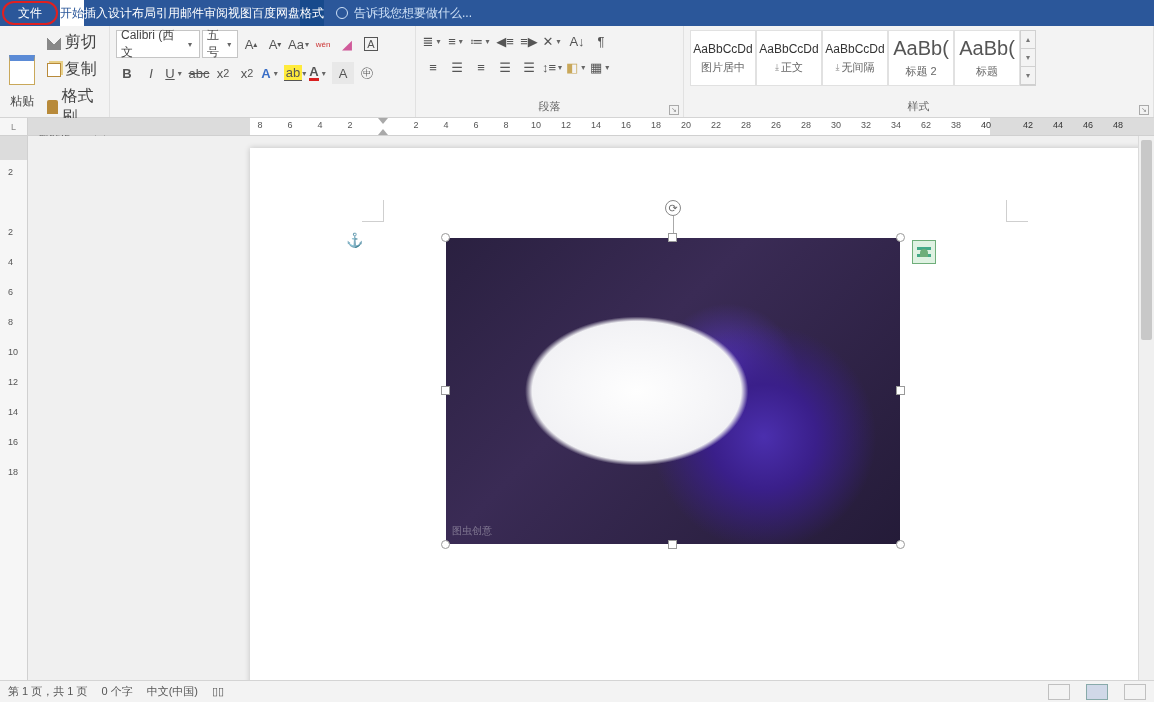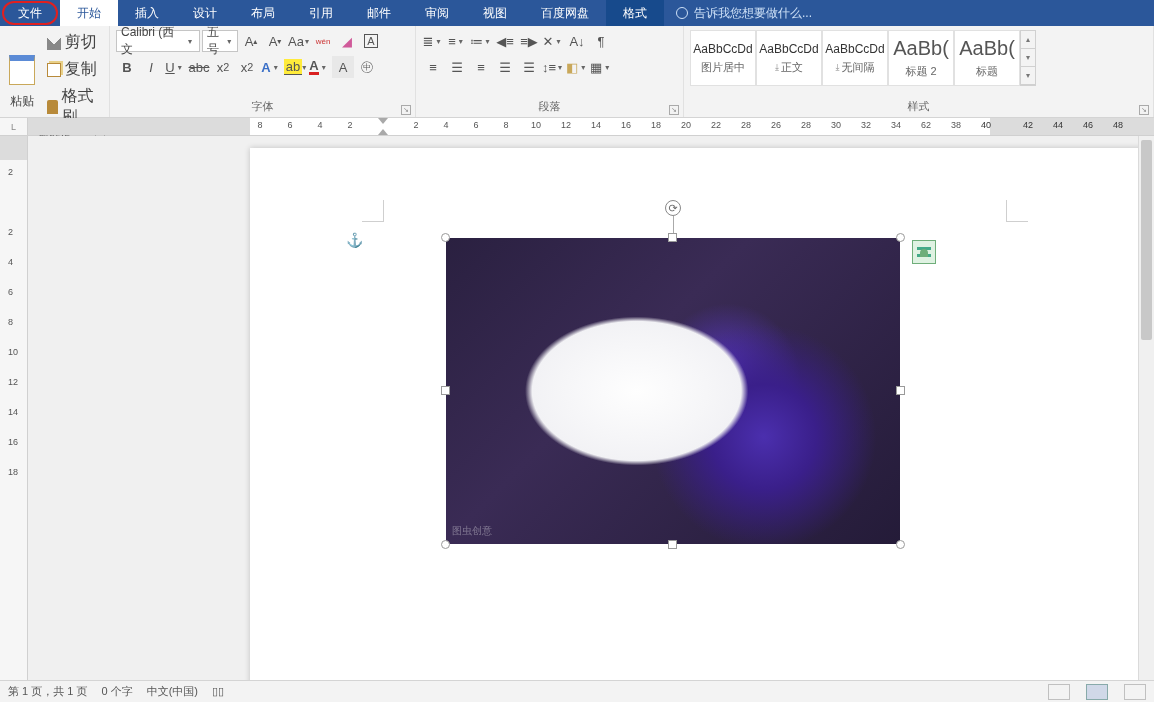--- a/index.html
+++ b/index.html
@@ -1,21 +1,21 @@
 <!DOCTYPE html>
 <html><head>
 <meta charset="utf-8">
 <style>
 * { margin: 0; padding: 0; box-sizing: border-box; font-family: "Microsoft YaHei", "Segoe UI", sans-serif; }
 body { width: 1154px; height: 702px; overflow: hidden; background: #fff; display: flex; flex-direction: column; font-size: 12px; color: #444; }
 
 
 .menu-bar { height: 26px; background: #2b579a; display: flex; align-items: stretch; color: #fff; }
 .menu-file { padding: 0 14px; display: flex; align-items: center; background: #2b579a; border: 2px solid #e02020; border-radius: 14px; margin: 1px 2px; font-size: 12px; }
-.menu-item { padding: 0 17px; display: flex; align-items: center; cursor: pointer; font-size: 12px; }
+.menu-item { padding: 0 0; display: flex; align-items: center; cursor: pointer; font-size: 12px; }
 .menu-item.active { background: #fff; color: #2b579a; }
 .menu-item.format { background: #174a8c; }
 .tell-me { display: flex; align-items: center; gap: 6px; padding: 0 12px; color: #cde0f7; font-size: 12px; }
 .bulb { width: 12px; height: 12px; border-radius: 50%; border: 1px solid #cde0f7; position: relative; }
 
 
 .ribbon { height: 92px; background: #f3f3f3; border-bottom: 1px solid #d4d4d4; display: flex; }
 .group { border-right: 1px solid #e1e1e1; display: flex; flex-direction: column; }
 .group-body { flex: 1; display: flex; padding: 4px 6px 0 6px; gap: 4px; }
 .group-label { height: 18px; text-align: center; font-size: 11px; color: #666; position: relative; }
@@ -26,21 +26,21 @@
 .clip-icon { width: 26px; height: 30px; background: #fff; border: 1px solid #c9a85a; border-top: 6px solid #5b8bd6; position: relative; }
 .small-btns { display: flex; flex-direction: column; gap: 2px; justify-content: center; }
 .small-btn { display: flex; align-items: center; gap: 4px; padding: 2px 4px; cursor: pointer; font-size: 16px; }
 .sicon { width: 14px; height: 14px; display: inline-block; }
 .cut-ic { background: linear-gradient(45deg, #888 45%, transparent 45%), linear-gradient(-45deg, #888 45%, transparent 45%); }
 .copy-ic { border: 1px solid #b88a3a; background: #fff; box-shadow: 2px -2px 0 #e8d088; }
 .brush-ic { background: #b88a3a; border-radius: 2px 2px 0 0; }
 
 
 .font-row { display: flex; gap: 2px; align-items: center; }
-.combo { height: 22px; border: 1px solid #c5c5c5; background: #fff; display: flex; align-items: center; padding: 0 4px; font-size: 12px; }
+.combo { height: 28px; border: 1px solid #c5c5c5; background: #fff; display: flex; align-items: center; padding: 0 4px; font-size: 12px; }
 .combo.font-name { width: 84px; }
 .combo.font-size { width: 36px; }
 .dd { width: 10px; font-size: 8px; color: #666; text-align: center; }
 .ibtn { width: 22px; height: 22px; display: flex; align-items: center; justify-content: center; cursor: pointer; font-size: 13px; color: #555; }
 .font-rows { display: flex; flex-direction: column; gap: 4px; }
 .underline-red { border-bottom: 3px solid #d92020; display: inline-block; line-height: 12px; font-weight: bold; }
 .highlight-y { background: #ffeb3b; padding: 0 2px; border-bottom: 1px solid #555; }
 .box-a { border: 1px solid #555; padding: 0 2px; font-size: 11px; }
 
 
@@ -199,21 +199,20 @@
             </div>
           <div class="ibtn">
               <span class="underline-red">A</span>
               <span class="dd">▾</span>
             </div>
           <div class="ibtn" style="background:#e8e8e8">A</div>
           <div class="ibtn">㊥</div>
         </div>
       </div>
     </div>
-    <div class="group-label"><span>字体</span><span class="launcher">↘</span></div>
   </div>
 
   <div class="group" style="width:268px">
     <div class="group-body">
       <div class="para-rows" style="width:100%">
         <div class="font-row">
           <div class="ibtn">≣<span class="dd">▾</span></div>
           <div class="ibtn">≡<span class="dd">▾</span></div>
           <div class="ibtn">≔<span class="dd">▾</span></div>
           <div class="ibtn">◀≡</div>

